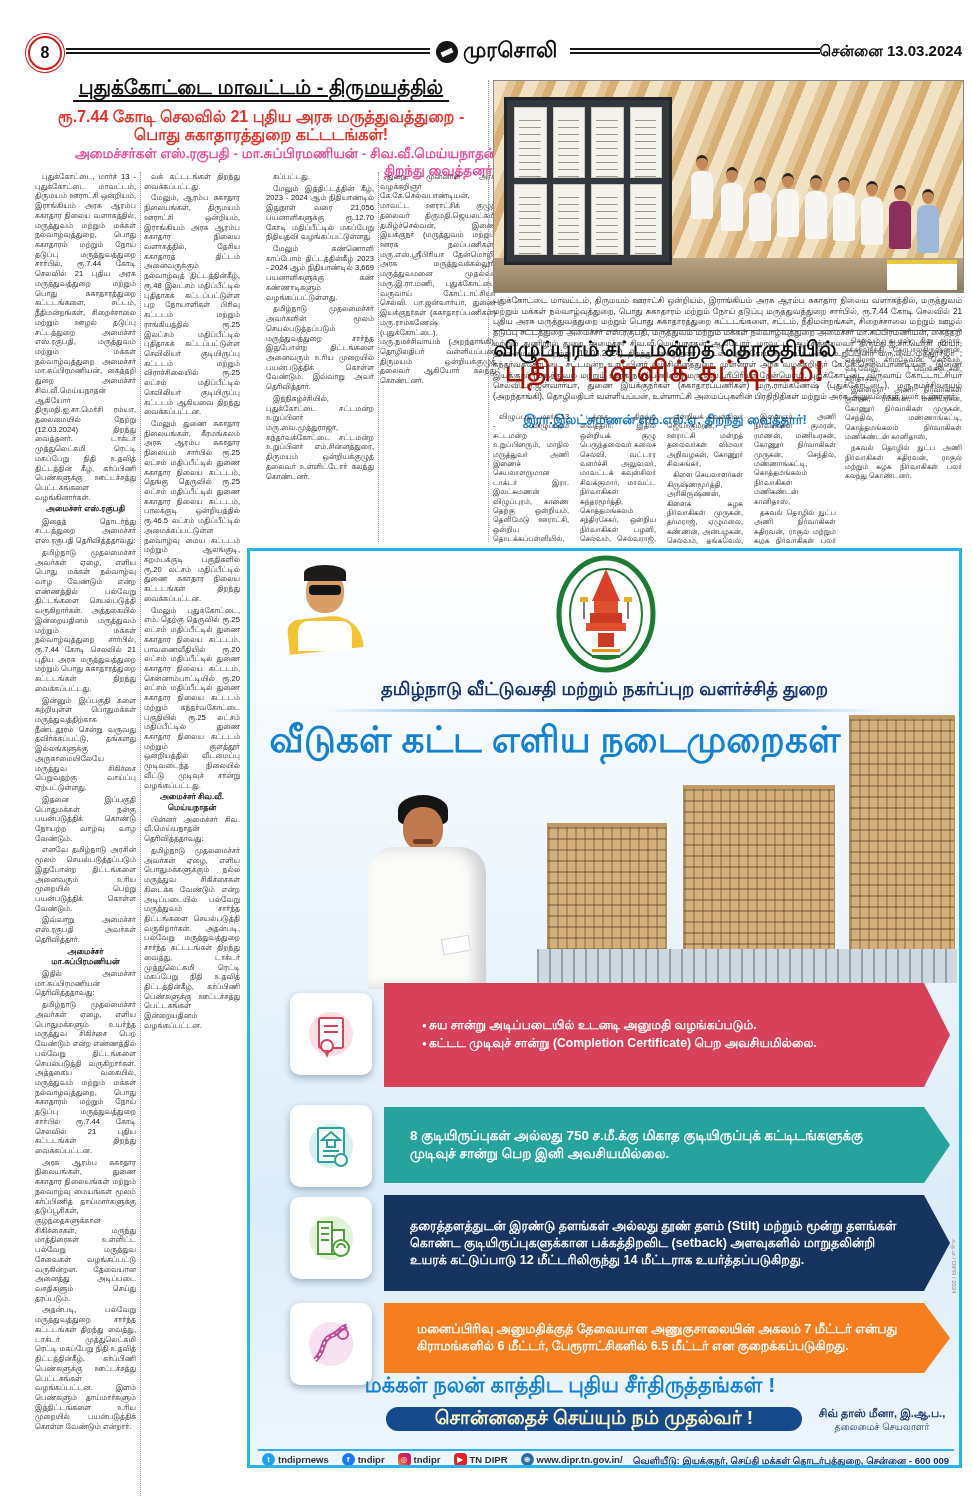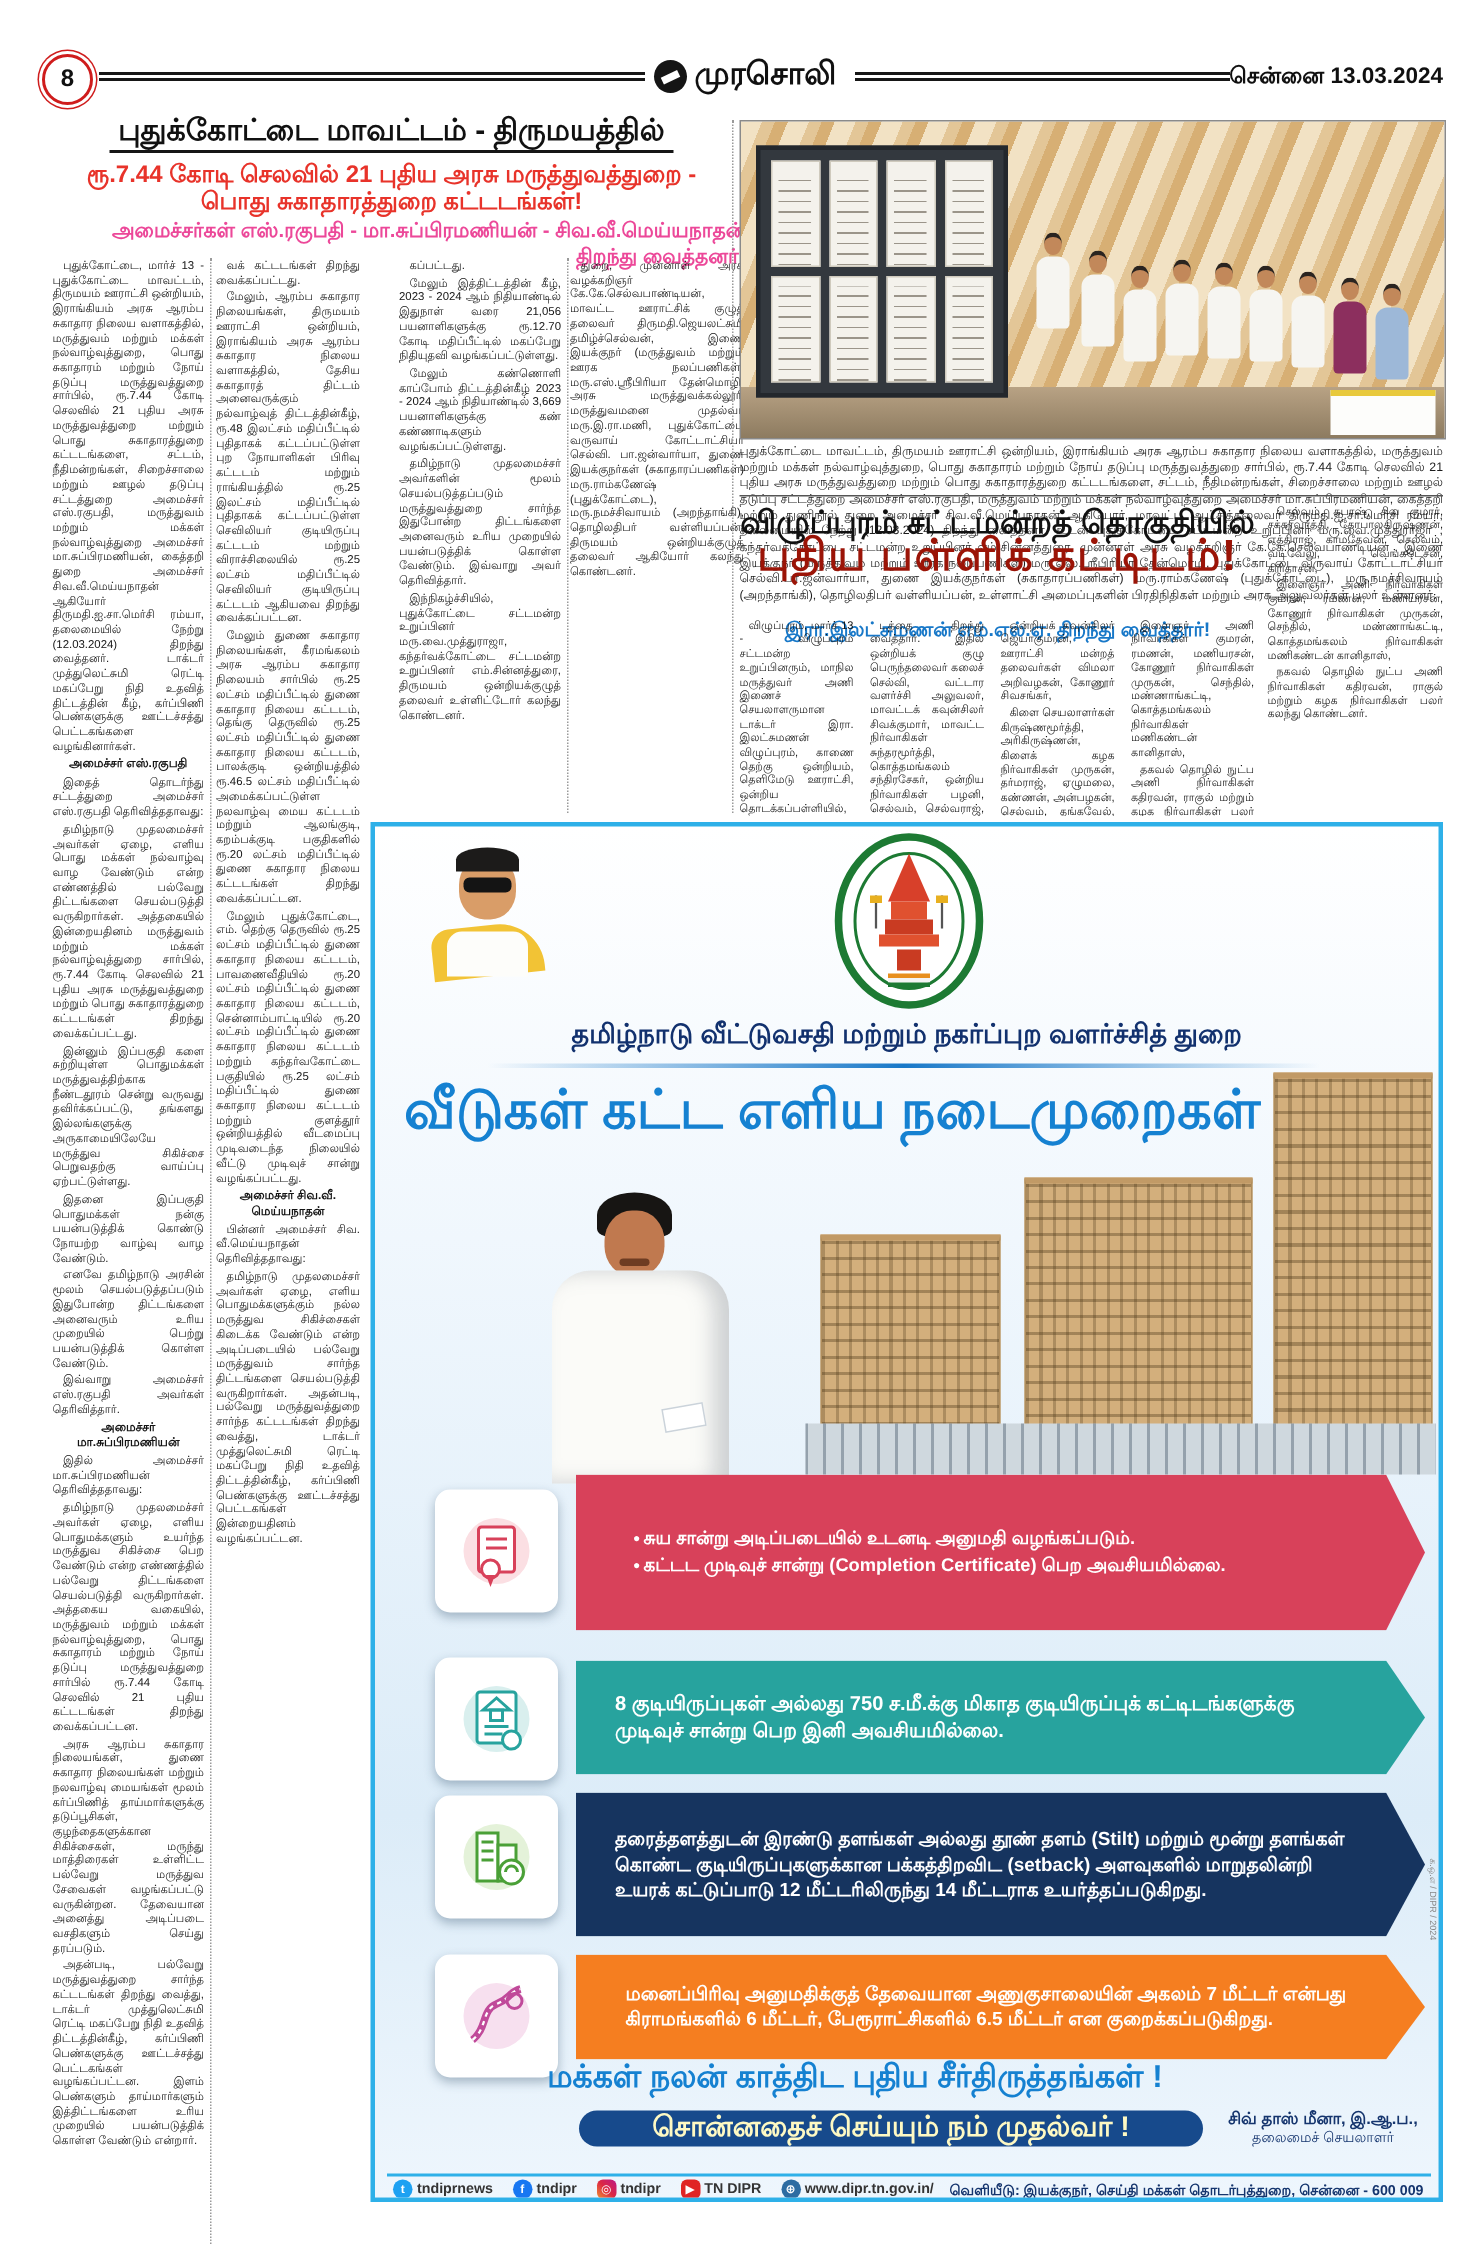--- a/index.html
+++ b/index.html
@@ -13,21 +13,21 @@
            font-size:16px;font-weight:bold;color:#111;background:#fff;}
   .dline{height:2px;border-top:2px solid #161616;border-bottom:2px solid #161616;}
   .masthead{left:436px;top:38px;display:flex;align-items:center;gap:5px;}
   .m-ico{width:22px;height:22px;border-radius:50%;background:#151515;position:relative;flex:0 0 auto;}
   .m-ico:after{content:"";position:absolute;left:5px;top:9px;width:12px;height:5px;background:#fff;transform:rotate(-25deg);}
   .m-title{font-size:21px;font-weight:bold;color:#101010;}
   .edition{right:10px;top:42px;font-size:15px;font-weight:bold;color:#101010;}
 
   
   .kicker{left:35px;top:76px;width:452px;text-align:center;font-size:20px;font-weight:bold;}
-  .kicker span{border-bottom:2px solid #161616;padding:0 6px 2px;}
+  .kicker span{border-bottom:2px solid #161616;padding:0 6px 2px;text-decoration:underline;}
   .redline{left:33px;top:108px;width:456px;text-align:center;font-size:16px;line-height:1.12;
            font-weight:bold;color:#e8332a;}
   .blueline{left:41px;top:146px;width:456px;text-align:right;font-size:13.6px;font-weight:bold;color:#ec4899;}
 
   
   .newscol{position:absolute;font-size:7.6px;line-height:1.28;text-align:justify;color:#141414;
            overflow:hidden;padding-right:4px;border-right:1px dotted #9a9a9a;}
   .newscol p{margin:0 0 2px;text-indent:7px;}
   .newscol p.subhead{text-align:center;font-weight:bold;text-indent:0;font-size:8px;margin:2px 0;}
   .vrule{border-left:1px dotted #9a9a9a;width:0;}

